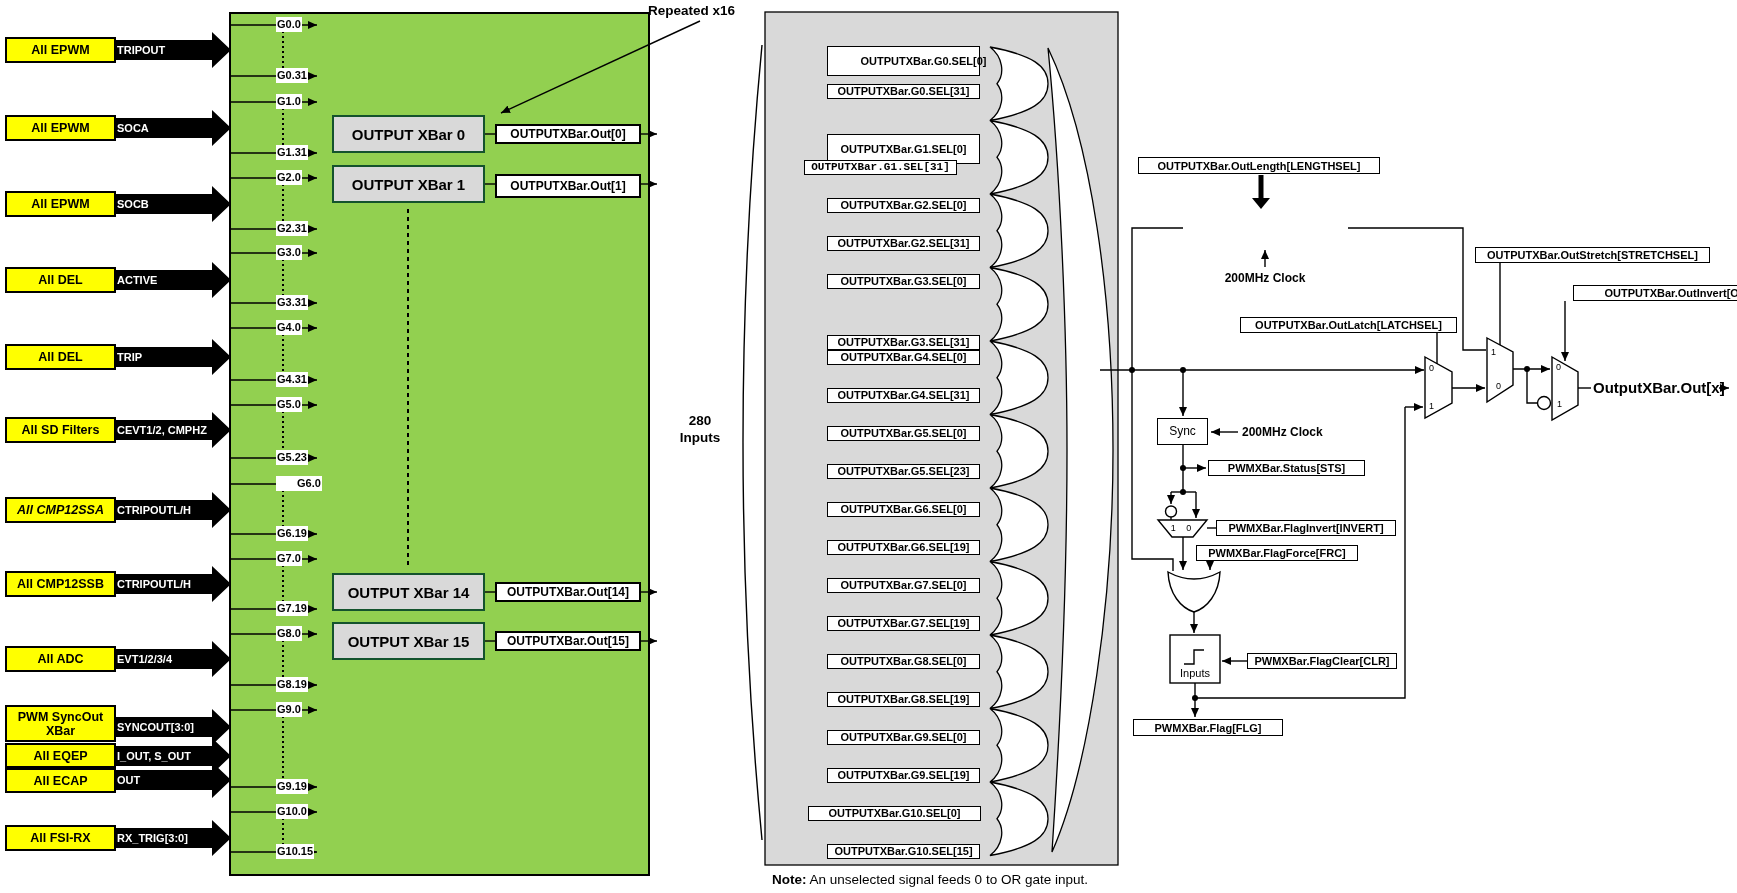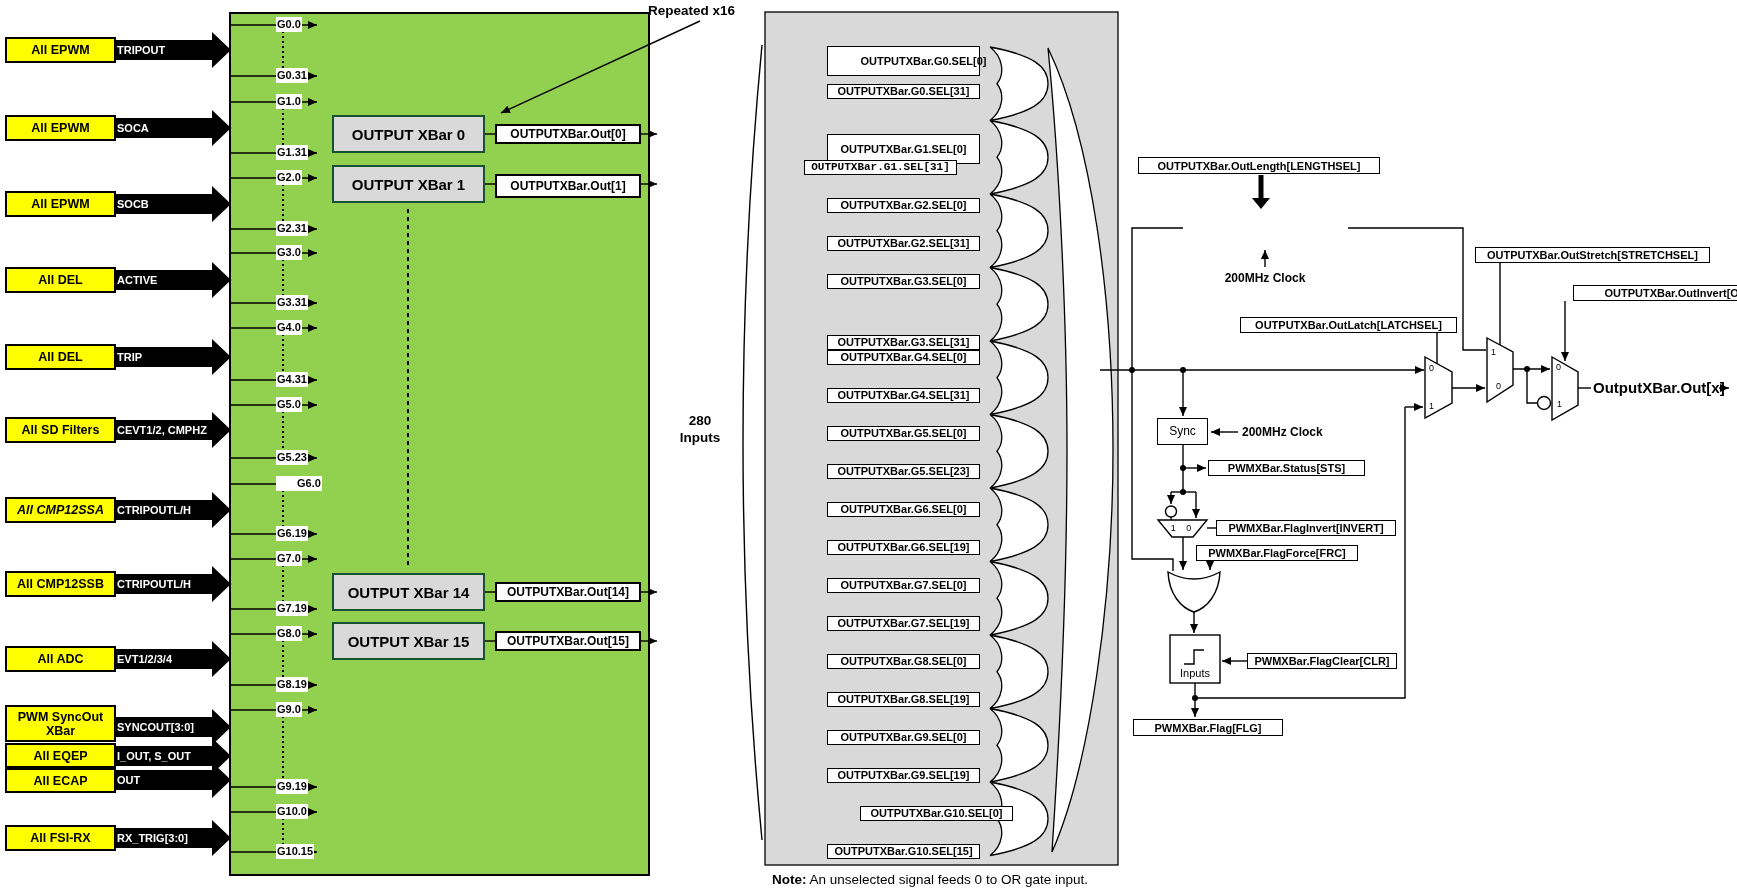--- a/index.html
+++ b/index.html
@@ -273,15 +273,15 @@
     <div class="box selbox" style="left: 827px; top: 425.5px; width: 153px; height: 15px;">OUTPUTXBar.G5.SEL[0]</div>
     <div class="box selbox" style="left: 827px; top: 463.5px; width: 153px; height: 15px;">OUTPUTXBar.G5.SEL[23]</div>
     <div class="box selbox" style="left: 827px; top: 501.5px; width: 153px; height: 15px;">OUTPUTXBar.G6.SEL[0]</div>
     <div class="box selbox" style="left: 827px; top: 539.5px; width: 153px; height: 15px;">OUTPUTXBar.G6.SEL[19]</div>
     <div class="box selbox" style="left: 827px; top: 577.5px; width: 153px; height: 15px;">OUTPUTXBar.G7.SEL[0]</div>
     <div class="box selbox" style="left: 827px; top: 615.5px; width: 153px; height: 15px;">OUTPUTXBar.G7.SEL[19]</div>
     <div class="box selbox" style="left: 827px; top: 653.5px; width: 153px; height: 15px;">OUTPUTXBar.G8.SEL[0]</div>
     <div class="box selbox" style="left: 827px; top: 691.5px; width: 153px; height: 15px;">OUTPUTXBar.G8.SEL[19]</div>
     <div class="box selbox" style="left: 827px; top: 729.5px; width: 153px; height: 15px;">OUTPUTXBar.G9.SEL[0]</div>
     <div class="box selbox" style="left: 827px; top: 767.5px; width: 153px; height: 15px;">OUTPUTXBar.G9.SEL[19]</div>
-    <div class="box selbox" style="left: 860px; top: 805.5px; width: 153px; height: 15px;">OUTPUTXBar.G10.SEL[0]</div>
+    <div class="box selbox" style="left: 808px; top: 805.5px; width: 173px; height: 15px;">OUTPUTXBar.G10.SEL[0]</div>
     <div class="box selbox" style="left: 827px; top: 843.5px; width: 153px; height: 15px;">OUTPUTXBar.G10.SEL[15]</div>
   </div>
 
 </body></html>

